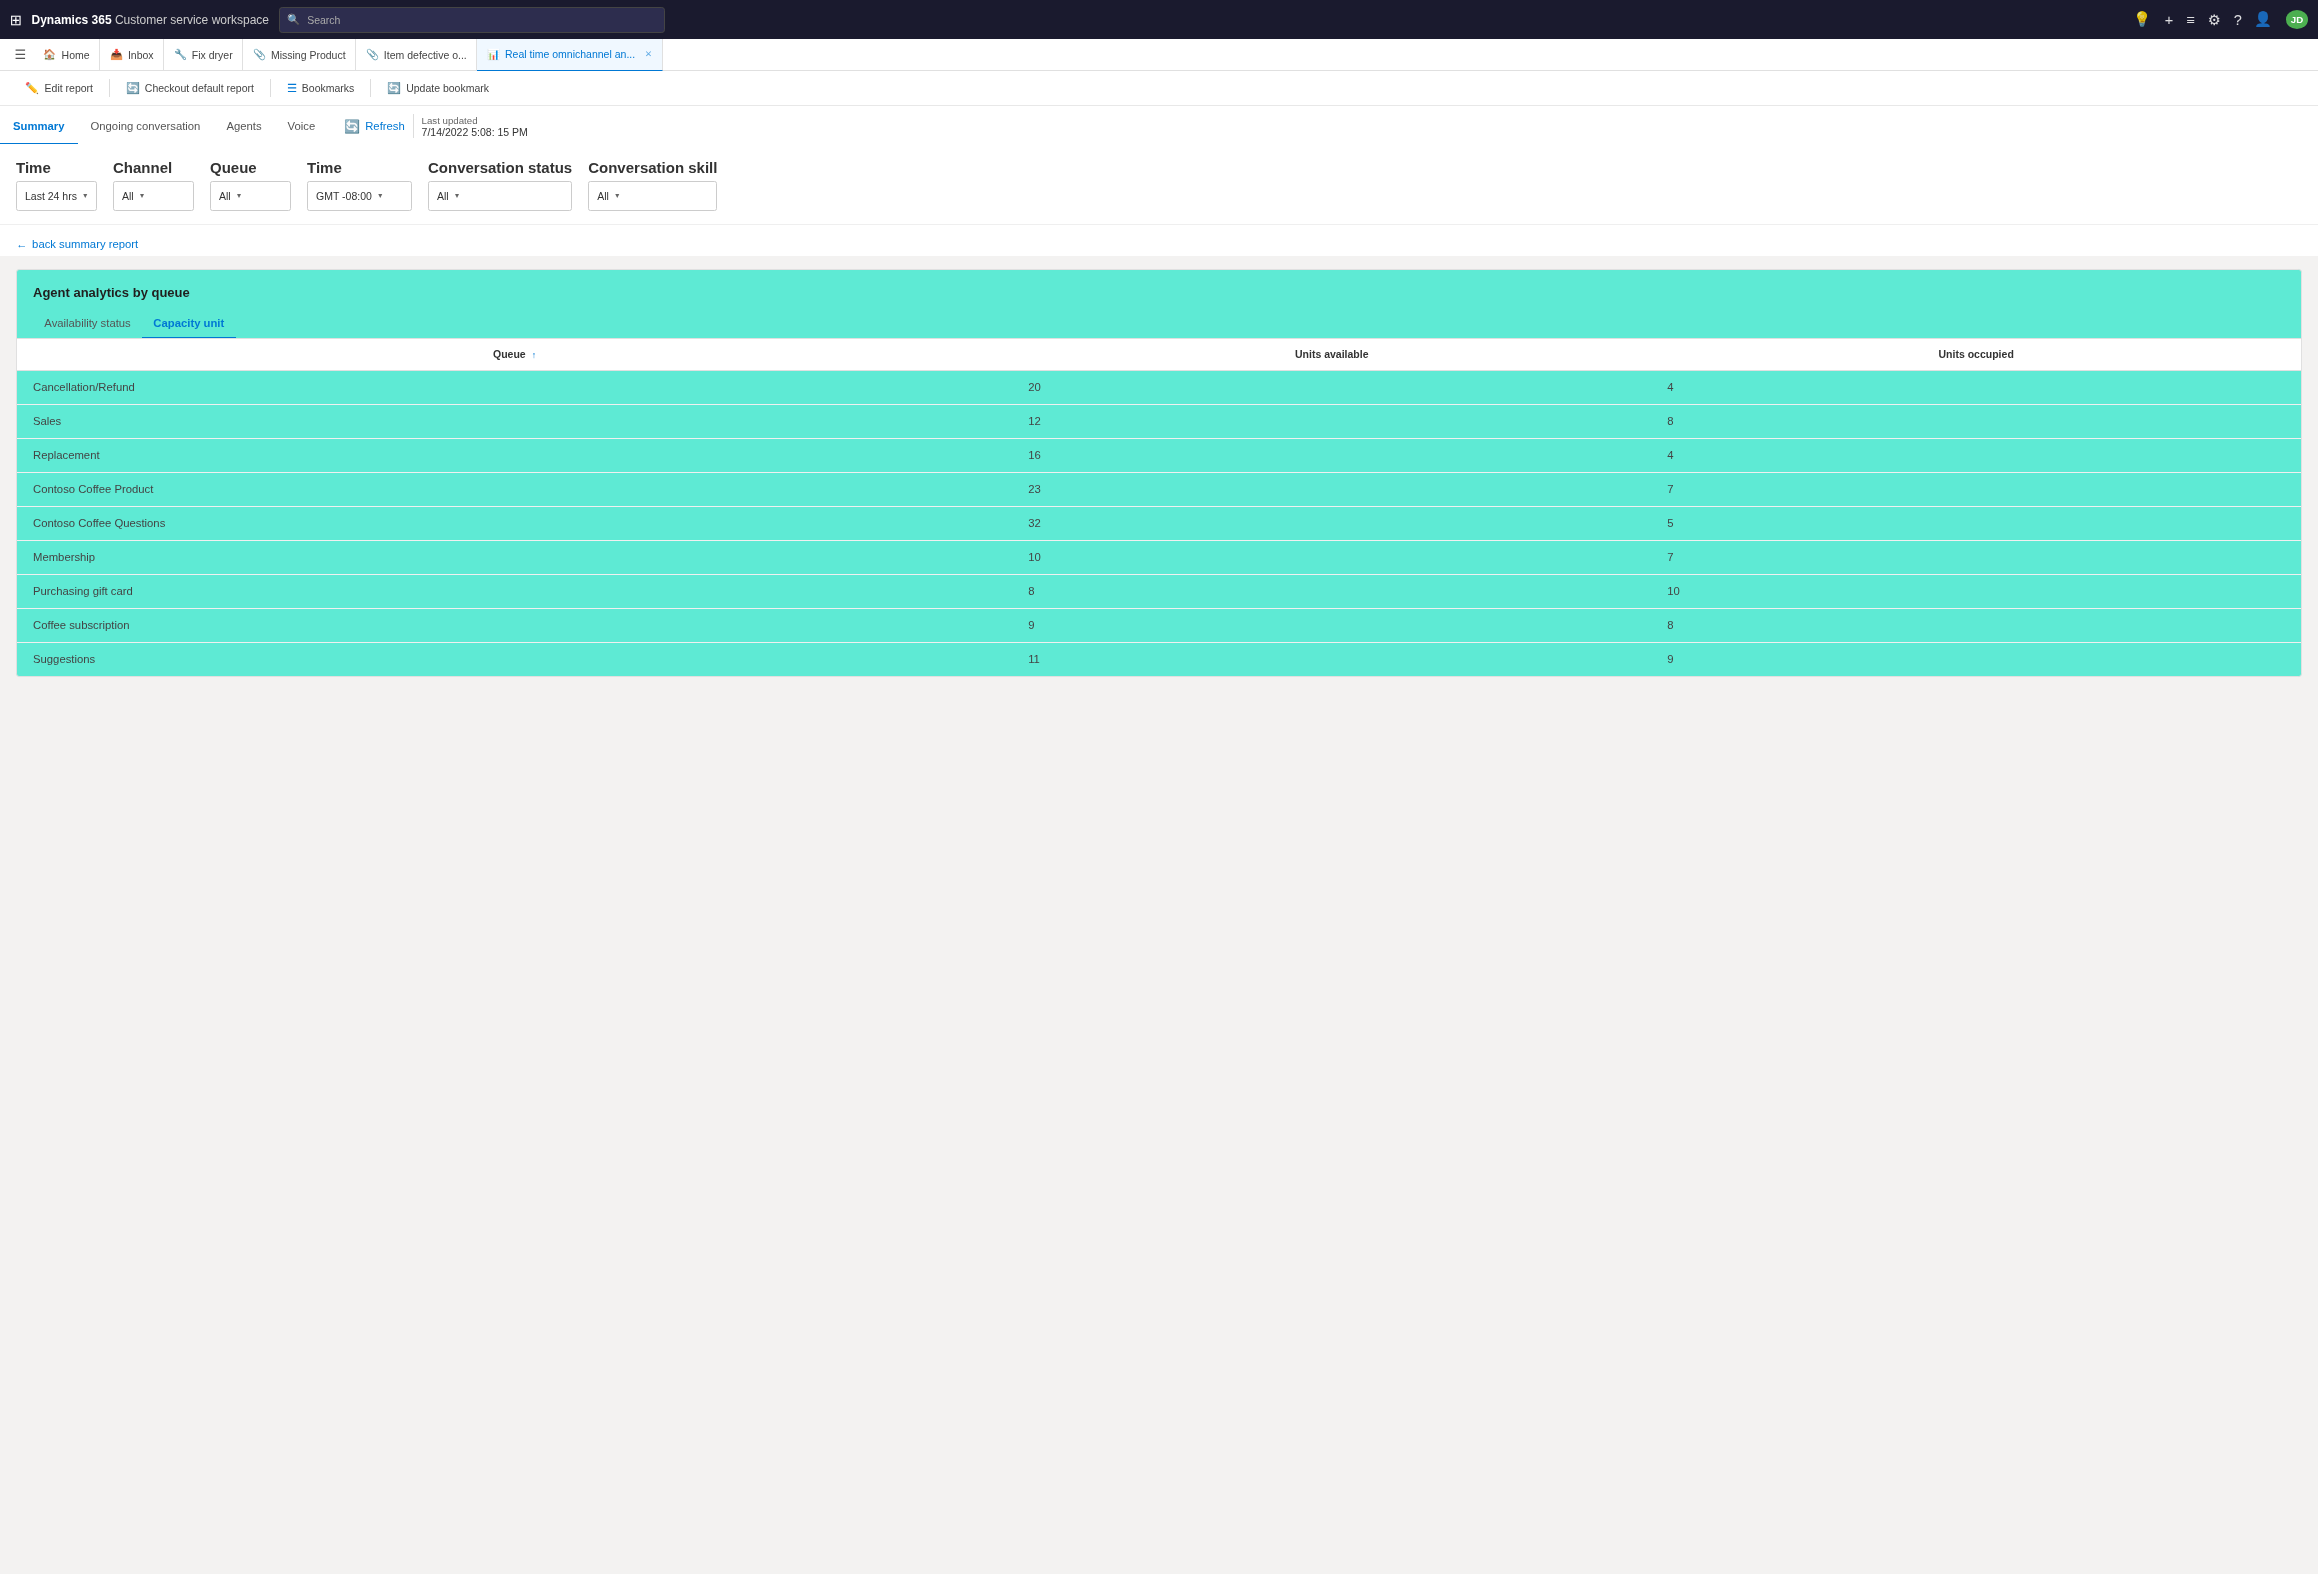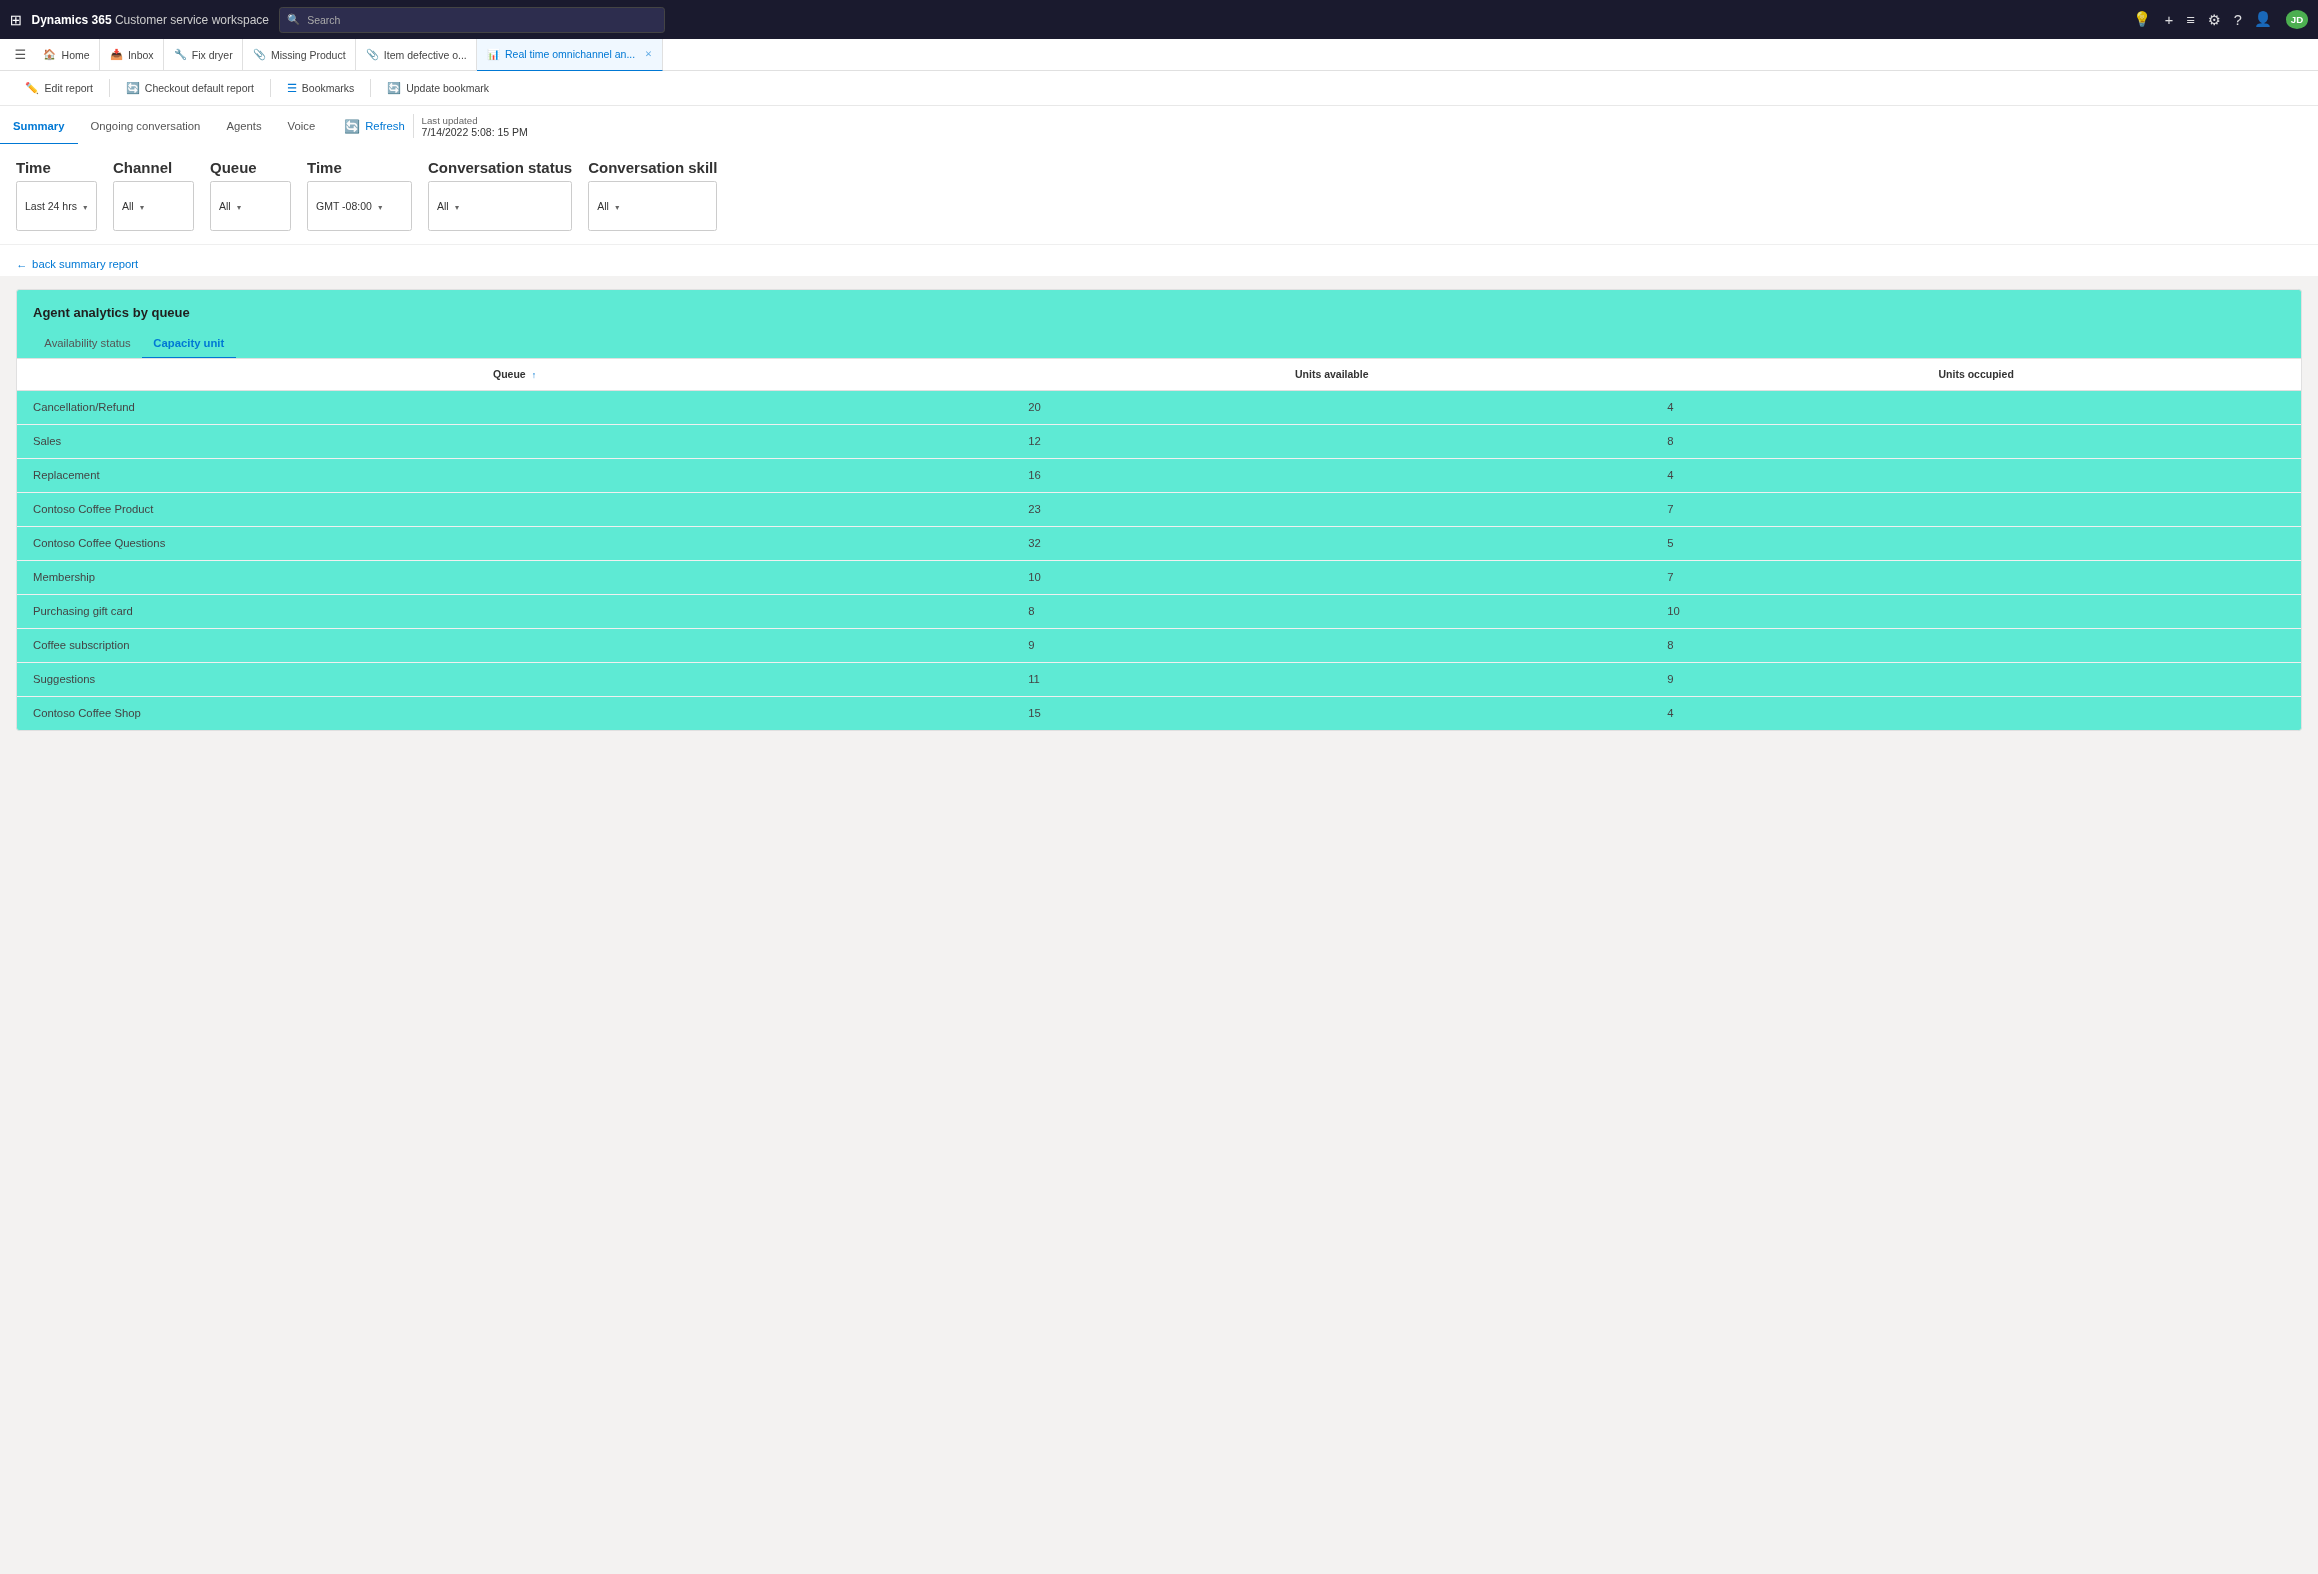--- a/index.html
+++ b/index.html
@@ -147,24 +147,24 @@
       gap: 16px;
       padding: 13px 16px;
       background: #fff;
       border-bottom: 0.8px solid #efefef;
       flex-wrap: wrap;
     }
     .filter-group { display: flex; flex-direction: column; gap: 4.8px; }
     .filter-label { font-size: 15px; font-weight: 600; color: #333; }
     .filter-select {
       display: flex;
-      align-items: flex-end;
+      align-items: center;
       border: 0.8px solid #ccc;
       border-radius: 2.4px;
-      padding: 18px 8px;
+      padding: 8px 8px;
       font-size: 10.5px;
       background: #fff;
       cursor: pointer;
       gap: 6.4px;
       min-width: 81px;
       color: #333;
     }
     .chevron { font-size: 8px; color: #666; }
 
     
@@ -462,22 +462,17 @@
           <tr>
     <td>Coffee subscription</td>
     <td>9</td>
     <td>8</td>
   </tr>
           <tr>
     <td>Suggestions</td>
     <td>11</td>
     <td>9</td>
   </tr>
-          <tr>
-    <td>Contoso Coffee Shop</td>
-    <td>15</td>
-    <td>4</td>
-  </tr>
         </tbody>
     </table>
   </div>
 </div>
 
 
 </body></html>

